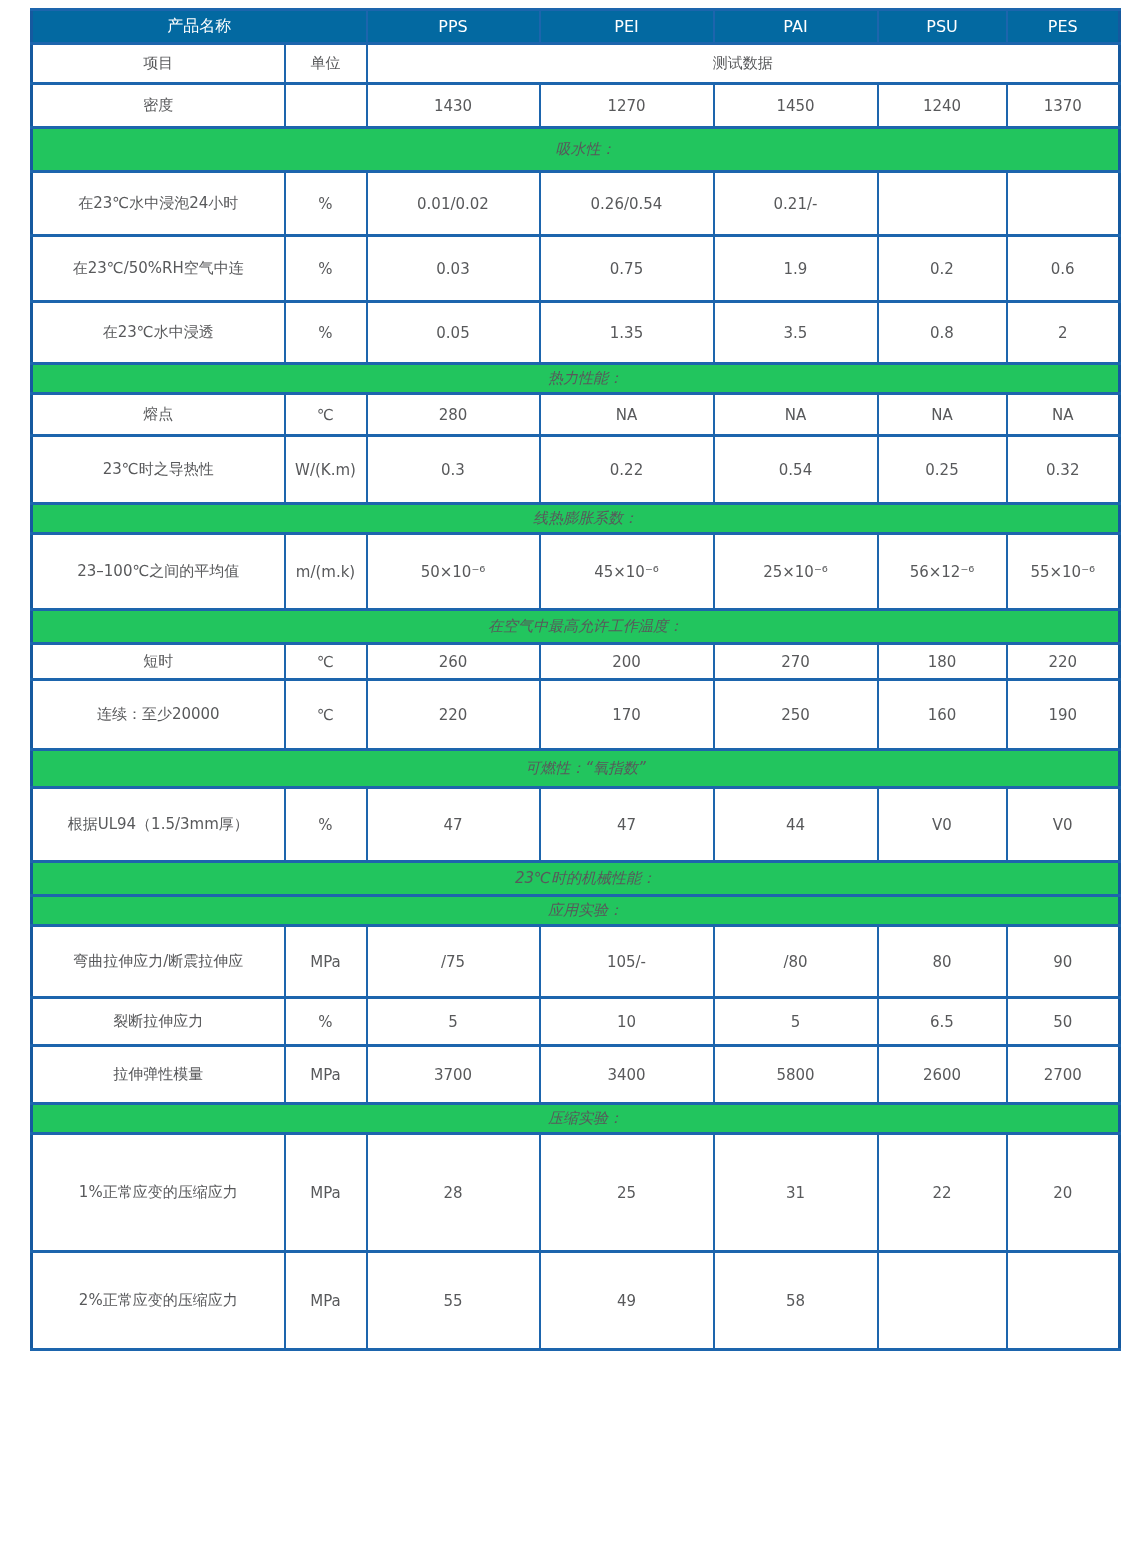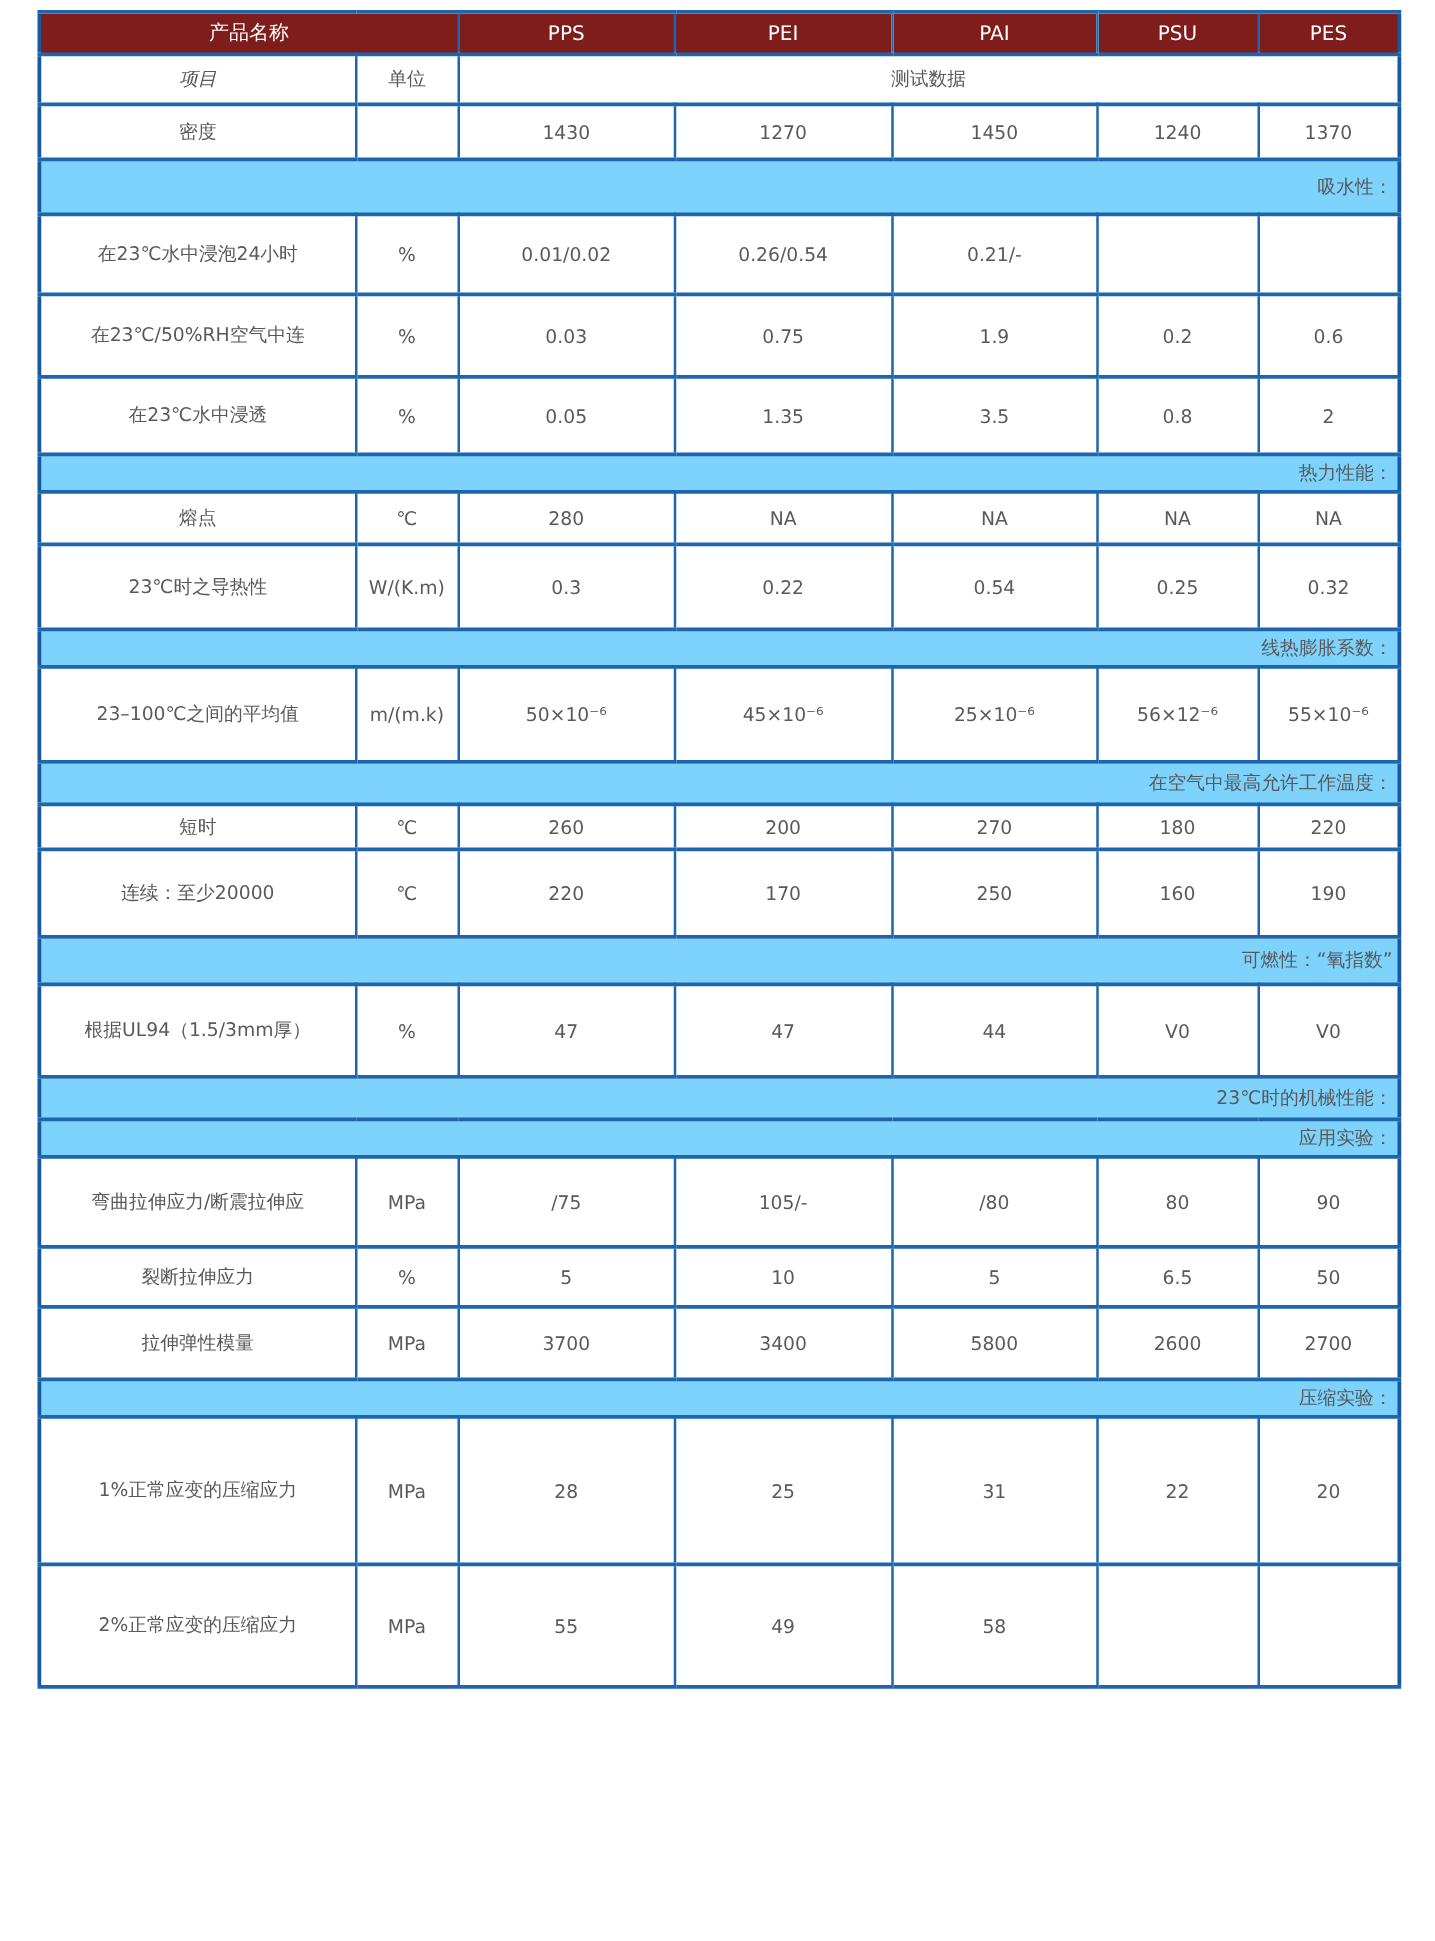--- a/index.html
+++ b/index.html
@@ -26,29 +26,30 @@
     border: 2px solid #1d65ad;
     border-top-width: 3px;
     border-bottom-width: 3px;
     text-align: center;
     vertical-align: middle;
     padding: 2px 4px;
     overflow: hidden;
     box-sizing: border-box;
   }
   table.props thead th.blue {
-    background: #7f1d1d;
+    background: #0369a1;
     color: #ffffff;
     font-weight: 400;
     font-size: 16px;
   }
   table.props .section-cell {
-    text-align: right;
+    text-align: center;
     padding-left: 24px;
-    background: #7dd3fc;
+    background: #22c55e;
+    font-style: italic;
   }
   table.props .label-cell { text-align: center; }
   table.props .unit-cell  { text-align: center; }
   table.props .value-cell { text-align: center; }
 </style>
 </head>
 <body>
 
 <div class="page">
   <table class="props">
@@ -64,21 +65,21 @@
     <thead>
       <tr id="header-row-1" style="height:34px;">
           <th class="blue" colspan="2">产品名称</th>
           <th class="blue">PPS</th>
           <th class="blue">PEI</th>
           <th class="blue">PAI</th>
           <th class="blue">PSU</th>
           <th class="blue">PES</th>
         </tr>
       <tr id="header-row-2" style="height:40px;">
-          <th style="font-weight: 400; font-style: italic;">项目</th>
+          <th style="font-weight: 400;">项目</th>
           <th style="font-weight: 400;">单位</th>
           <th colspan="5" style="font-weight: 400;">测试数据</th>
         </tr>
     </thead>
     <tbody id="table-body">
         <tr style="height: 44px;">
           <td class="label-cell">密度</td>
           <td class="unit-cell"></td>
           <td class="value-cell">1430</td>
           <td class="value-cell">1270</td>

